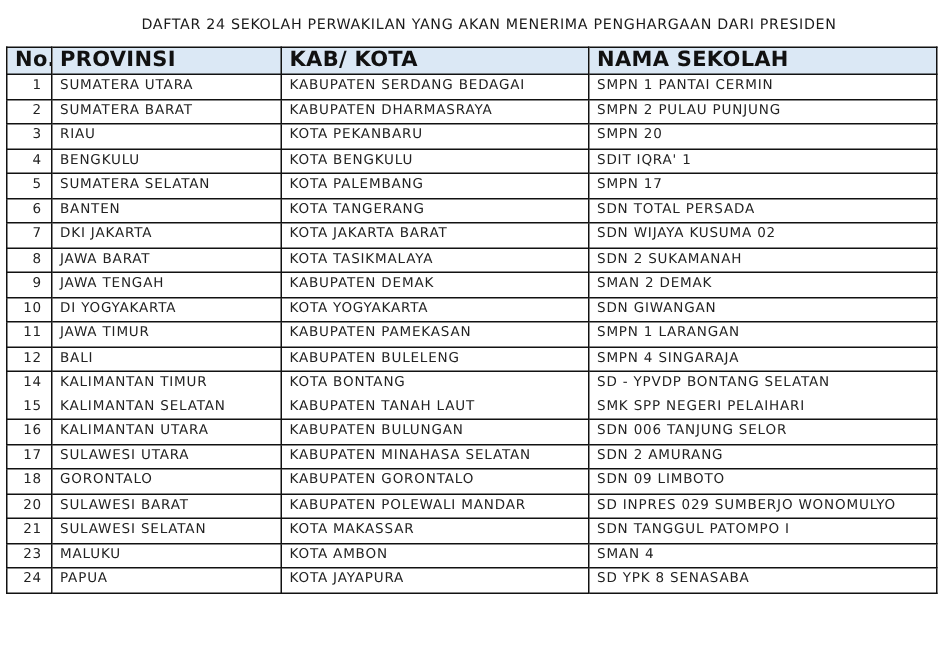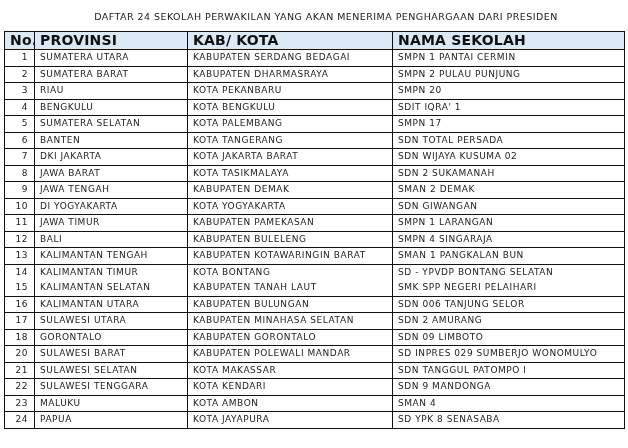--- a/index.html
+++ b/index.html
@@ -162,26 +162,20 @@
         <td>JAWA TIMUR</td>
         <td>KABUPATEN PAMEKASAN</td>
         <td>SMPN 1 LARANGAN</td>
       </tr>
       <tr>
         <td class="no">12</td>
         <td>BALI</td>
         <td>KABUPATEN BULELENG</td>
         <td>SMPN 4 SINGARAJA</td>
       </tr>
-      <tr>
-        <td class="no">13</td>
-        <td>KALIMANTAN TENGAH</td>
-        <td>KABUPATEN KOTAWARINGIN BARAT</td>
-        <td>SMAN 1 PANGKALAN BUN</td>
-      </tr>
       <tr class="no-bottom">
         <td class="no">14</td>
         <td>KALIMANTAN TIMUR</td>
         <td>KOTA BONTANG</td>
         <td>SD - YPVDP BONTANG SELATAN</td>
       </tr>
       <tr class="no-top">
         <td class="no">15</td>
         <td>KALIMANTAN SELATAN</td>
         <td>KABUPATEN TANAH LAUT</td>
@@ -211,26 +205,20 @@
         <td>KABUPATEN POLEWALI MANDAR</td>
         <td>SD INPRES 029 SUMBERJO WONOMULYO</td>
       </tr>
       <tr>
         <td class="no">21</td>
         <td>SULAWESI SELATAN</td>
         <td>KOTA MAKASSAR</td>
         <td>SDN TANGGUL PATOMPO I</td>
       </tr>
       <tr>
-        <td class="no">22</td>
-        <td>SULAWESI TENGGARA</td>
-        <td>KOTA KENDARI</td>
-        <td>SDN 9 MANDONGA</td>
-      </tr>
-      <tr>
         <td class="no">23</td>
         <td>MALUKU</td>
         <td>KOTA AMBON</td>
         <td>SMAN 4</td>
       </tr>
       <tr>
         <td class="no">24</td>
         <td>PAPUA</td>
         <td>KOTA JAYAPURA</td>
         <td>SD YPK 8 SENASABA</td>

